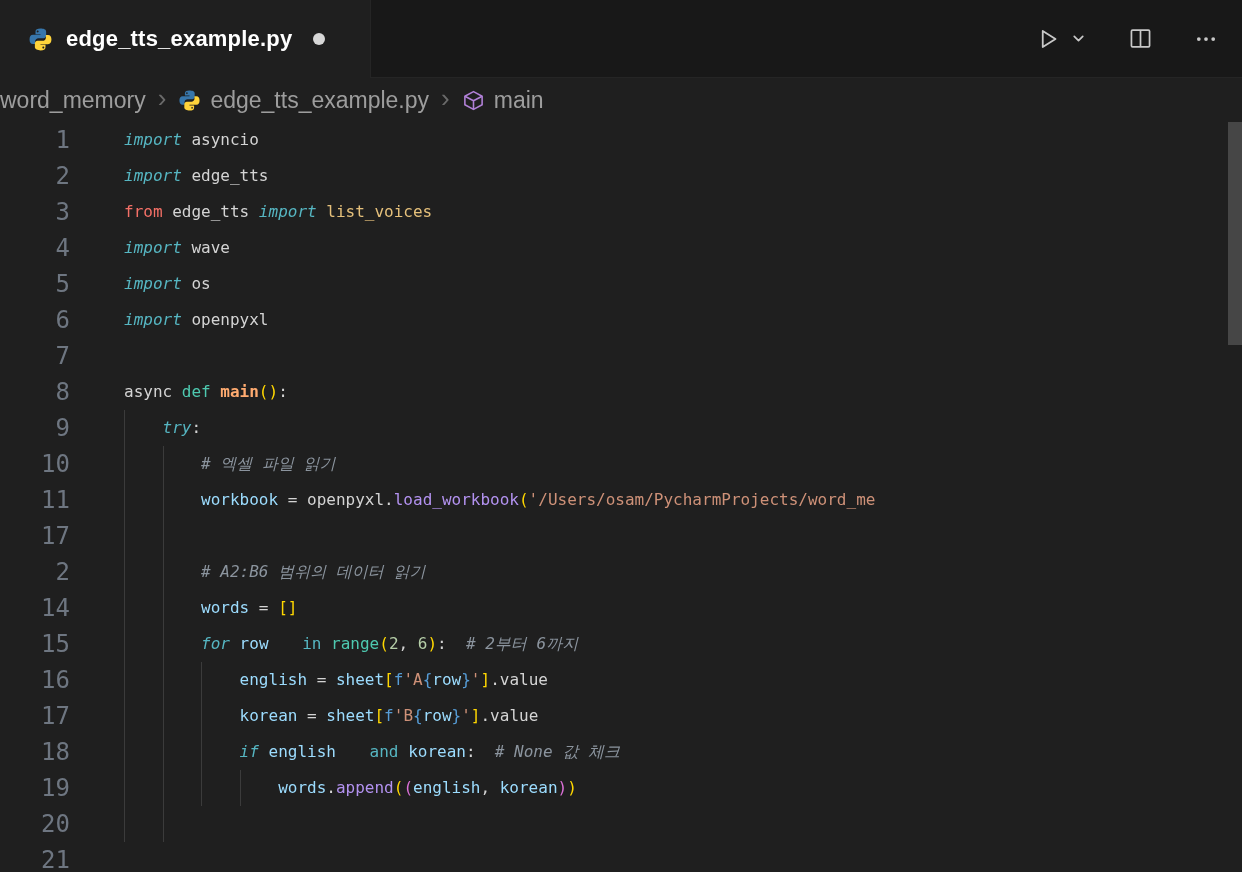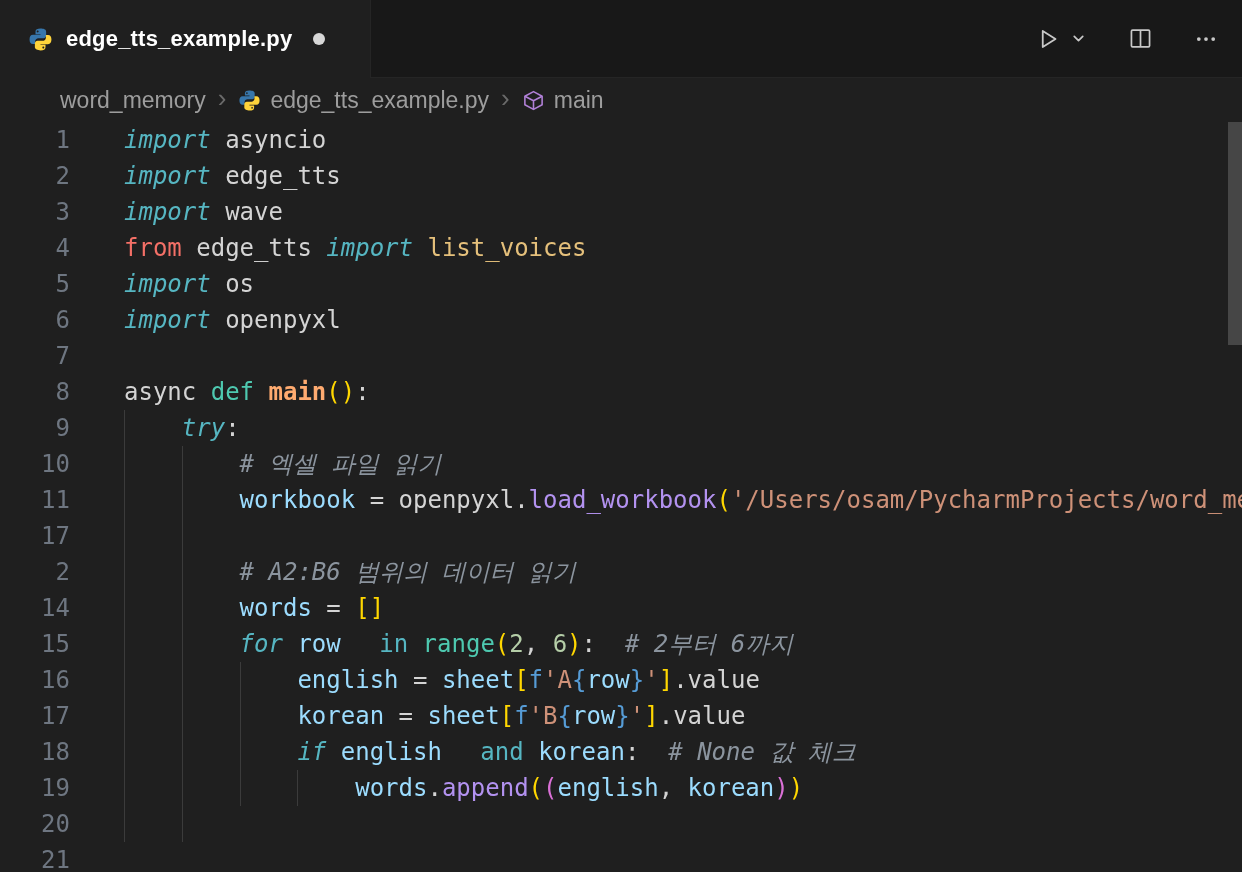--- a/index.html
+++ b/index.html
@@ -34,40 +34,40 @@
   }
   .icon-btn{
     background:none; border:none; padding:4px; margin:0; color:#c8c8c8; cursor:pointer;
     display:flex; align-items:center; justify-content:center;
   }
   .icon-btn + .gap{ width:14px; }
   .icon-btn svg{ display:block; }
 
   
   .breadcrumb{
-    height:44px; display:flex; align-items:center; padding-left:28px; gap:9px;
-    background:#1f1f1f; color:#9d9d9d; font-size:23px; white-space:nowrap;margin-left:32px;
+    height:44px; display:flex; align-items:center; gap:9px;
+    background:#1f1f1f; color:#9d9d9d; font-size:23px; white-space:nowrap;
   }
   .bc-item{ cursor:pointer; }
   .bc-sep{ color:#6a6a6a; font-size:26px; line-height:1; padding:0 3px 4px 3px; }
   .bc-icon{ display:flex; align-items:center; }
 
   
   .editor{
     position:relative; display:flex; height:750px; overflow:hidden;
     font-family:"DejaVu Sans Mono", monospace;
   }
   .gutter{
     flex:none; width:70px; text-align:right; color:#6e7681;
     font-size:24px; line-height:36px; user-select:none;
   }
   .line-number{ height:36px; }
   .code-area{
     flex:1; overflow:hidden; padding-left:54px;
-    font-size:24px; line-height:36px;
+    font-size:16px; line-height:36px;
   }
   .code-line{ position:relative; height:36px; white-space:pre; }
   .indent-guide{ position:absolute; top:0; bottom:0; width:1px; background:#3b3b3b; }
 
   .tk{ white-space:pre; }
   .tk-kw{ color:var(--tk-kw); font-style:italic; }
   .tk-from{ color:var(--tk-from); }
   .tk-kwop{ color:var(--tk-kwop);margin-left:24px; }
   .tk-def{ color:var(--tk-def); }
   .tk-fn{ color:var(--tk-fn); font-weight:bold; }
@@ -182,22 +182,22 @@
         <div class="line-number">16</div>
         <div class="line-number">17</div>
         <div class="line-number">18</div>
         <div class="line-number">19</div>
         <div class="line-number">20</div>
         <div class="line-number">21</div>
       </div>
     <div class="code-area">
         <div class="code-line"><span class="tk tk-kw">import</span><span class="tk tk-plain"> asyncio</span></div>
         <div class="code-line"><span class="tk tk-kw">import</span><span class="tk tk-plain"> edge_tts</span></div>
+        <div class="code-line"><span class="tk tk-from">from</span><span class="tk tk-plain"> edge_tts </span><span class="tk tk-kw">import</span><span class="tk tk-imported"> list_voices</span></div>
         <div class="code-line"><span class="tk tk-kw">import</span><span class="tk tk-plain"> wave</span></div>
-        <div class="code-line"><span class="tk tk-from">from</span><span class="tk tk-plain"> edge_tts </span><span class="tk tk-kw">import</span><span class="tk tk-imported"> list_voices</span></div>
         <div class="code-line"><span class="tk tk-kw">import</span><span class="tk tk-plain"> os</span></div>
         <div class="code-line"><span class="tk tk-kw">import</span><span class="tk tk-plain"> openpyxl</span></div>
         <div class="code-line"></div>
         <div class="code-line"><span class="tk tk-plain">async </span><span class="tk tk-def">def </span><span class="tk tk-fn">main</span><span class="tk tk-b1">(</span><span class="tk tk-b1">)</span><span class="tk tk-plain">:</span></div>
         <div class="code-line"><span class="indent-guide" style="left: 0ch;"></span><span class="tk tk-plain">    </span><span class="tk tk-kw">try</span><span class="tk tk-plain">:</span></div>
         <div class="code-line"><span class="indent-guide" style="left: 0ch;"></span><span class="indent-guide" style="left: 4ch;"></span><span class="tk tk-plain">        </span><span class="tk tk-comment"># 엑셀 파일 읽기</span></div>
         <div class="code-line"><span class="indent-guide" style="left: 0ch;"></span><span class="indent-guide" style="left: 4ch;"></span><span class="tk tk-plain">        </span><span class="tk tk-var">workbook</span><span class="tk tk-plain"> = </span><span class="tk tk-plain">openpyxl</span><span class="tk tk-plain">.</span><span class="tk tk-method">load_workbook</span><span class="tk tk-b1">(</span><span class="tk tk-str">'/Users/osam/PycharmProjects/word_me</span></div>
         <div class="code-line"><span class="indent-guide" style="left: 0ch;"></span><span class="indent-guide" style="left: 4ch;"></span></div>
         <div class="code-line"><span class="indent-guide" style="left: 0ch;"></span><span class="indent-guide" style="left: 4ch;"></span><span class="tk tk-plain">        </span><span class="tk tk-comment"># A2:B6 범위의 데이터 읽기</span></div>
         <div class="code-line"><span class="indent-guide" style="left: 0ch;"></span><span class="indent-guide" style="left: 4ch;"></span><span class="tk tk-plain">        </span><span class="tk tk-var">words</span><span class="tk tk-plain"> = </span><span class="tk tk-b1">[</span><span class="tk tk-b1">]</span></div>

